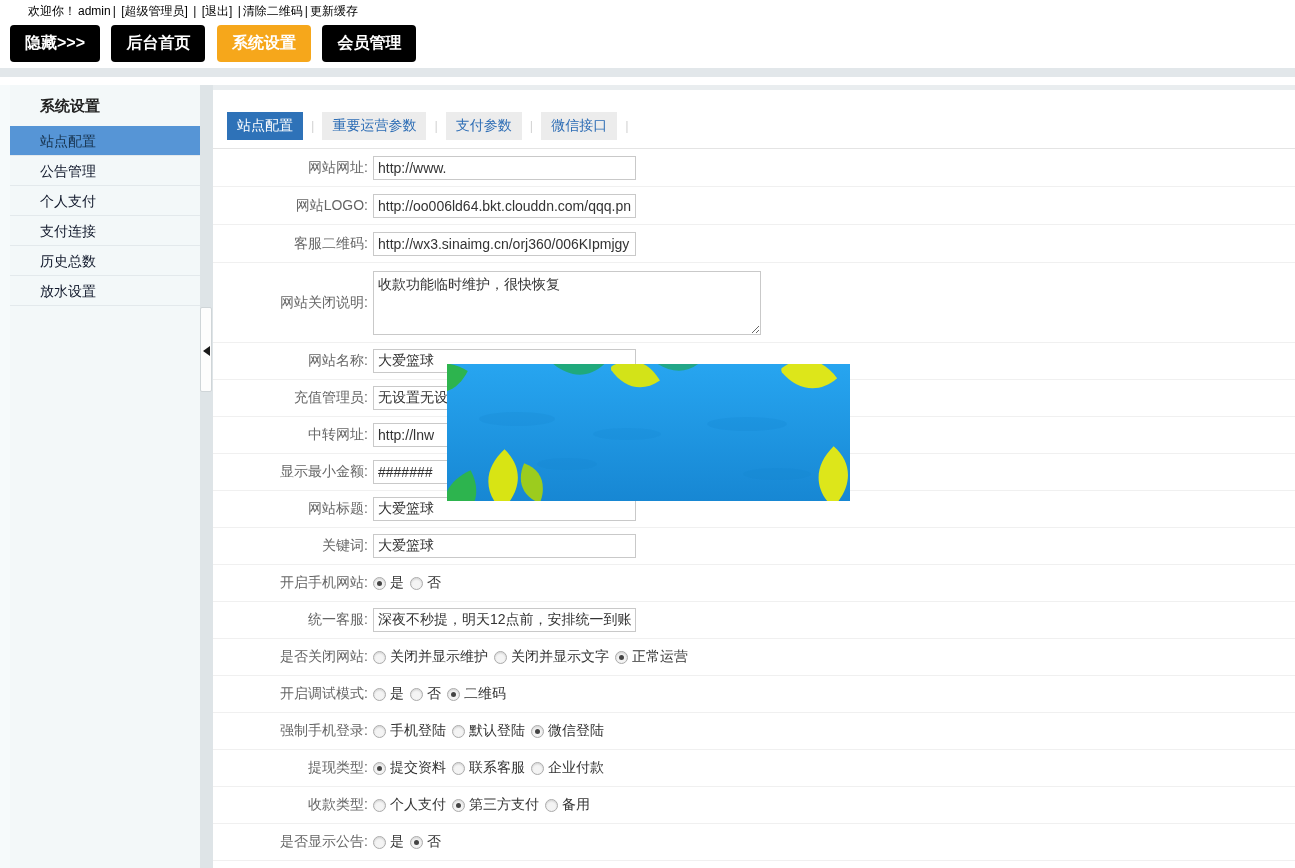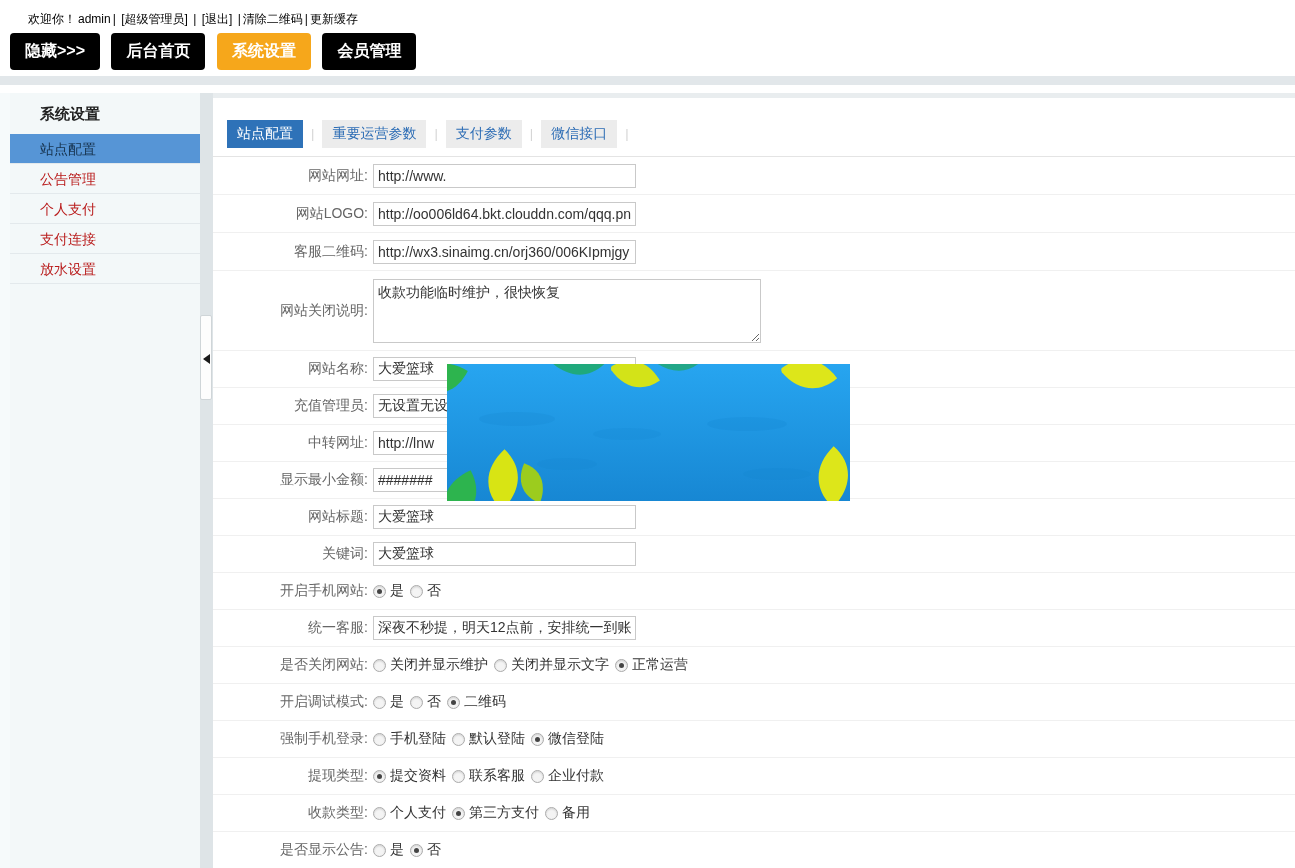--- a/index.html
+++ b/index.html
@@ -1,32 +1,32 @@
 <!DOCTYPE html>
 <html><head>
 <meta charset="utf-8">
 <style>
   * { box-sizing: border-box; margin: 0; padding: 0; }
   html,body { width:1295px; height:868px; overflow:hidden; background:#fff;
     font-family:"Liberation Sans","DejaVu Sans",sans-serif; }
   
-  .topbar { padding:3px 0 0 28px; font-size:12px; color:#000; height:17px;margin-top:8px; }
+  .topbar { padding:3px 0 0 28px; font-size:12px; color:#000; height:17px; }
   .topbar span { margin-right:2px; }
   
   .navbar { margin:8px 0 0 10px; height:35px; }
   .navbtn { display:inline-block; background:#000; color:#fff; font-weight:bold;
     font-size:16px; padding:8px 15px; border-radius:4px; margin-right:7px; cursor:pointer; }
   .navbtn.active { background:#f6a71b; }
   .gray-band { height:9px; background:#e2e7ea; margin-top:8px; }
   .white-gap { height:8px; background:#fff; }
   
   .layout { display:flex; height:783px; background:#f6fafb; position:relative; }
   .sidebar { width:190px; margin-left:10px; background:#f3f8f9; flex:none; }
   .sidebar-title { font-size:15px; font-weight:bold; color:#222; padding:12px 0 10px 30px; }
-  .side-item { height:30px; line-height:30px; padding-left:30px; font-size:14px; color:#b91c1c;
+  .side-item { height:30px; line-height:30px; padding-left:30px; font-size:14px; color:#0f172a;
     border-bottom:1px solid #e3e9ec; cursor:pointer; }
   .side-item.selected { background:#5695d6; color:#16324d; }
   .splitter { width:13px; background:#dee4e7; flex:none; position:relative; }
   .collapse-handle { position:absolute; left:0; top:222px; width:12px; height:85px;
     background:#fdfdfd; border:1px solid #cfd5d8; border-radius:2px; cursor:pointer; }
   .collapse-handle .tri { position:absolute; top:38px; left:2px; width:0; height:0;
     border-top:5px solid transparent; border-bottom:5px solid transparent; border-right:7px solid #1a1a1a; }
   .main { flex:1; background:#fff; border-top:5px solid #e9edef; }
   
   .tabs { padding:22px 0 8px 14px; border-bottom:1px solid #e4e4e4; }
@@ -81,20 +81,21 @@
 <div class="white-gap"></div>
 
 <div class="layout">
 
   <div class="sidebar">
     <div class="sidebar-title">系统设置</div>
     <div class="side-item selected">站点配置</div>
     <div class="side-item">公告管理</div>
     <div class="side-item">个人支付</div>
     <div class="side-item">支付连接</div>
+    <div class="side-item">历史总数</div>
     <div class="side-item">放水设置</div>
   </div>
 
   <div class="splitter">
     <div class="collapse-handle">
       <span class="tri"></span>
     </div>
   </div>
 
   <div class="main">

